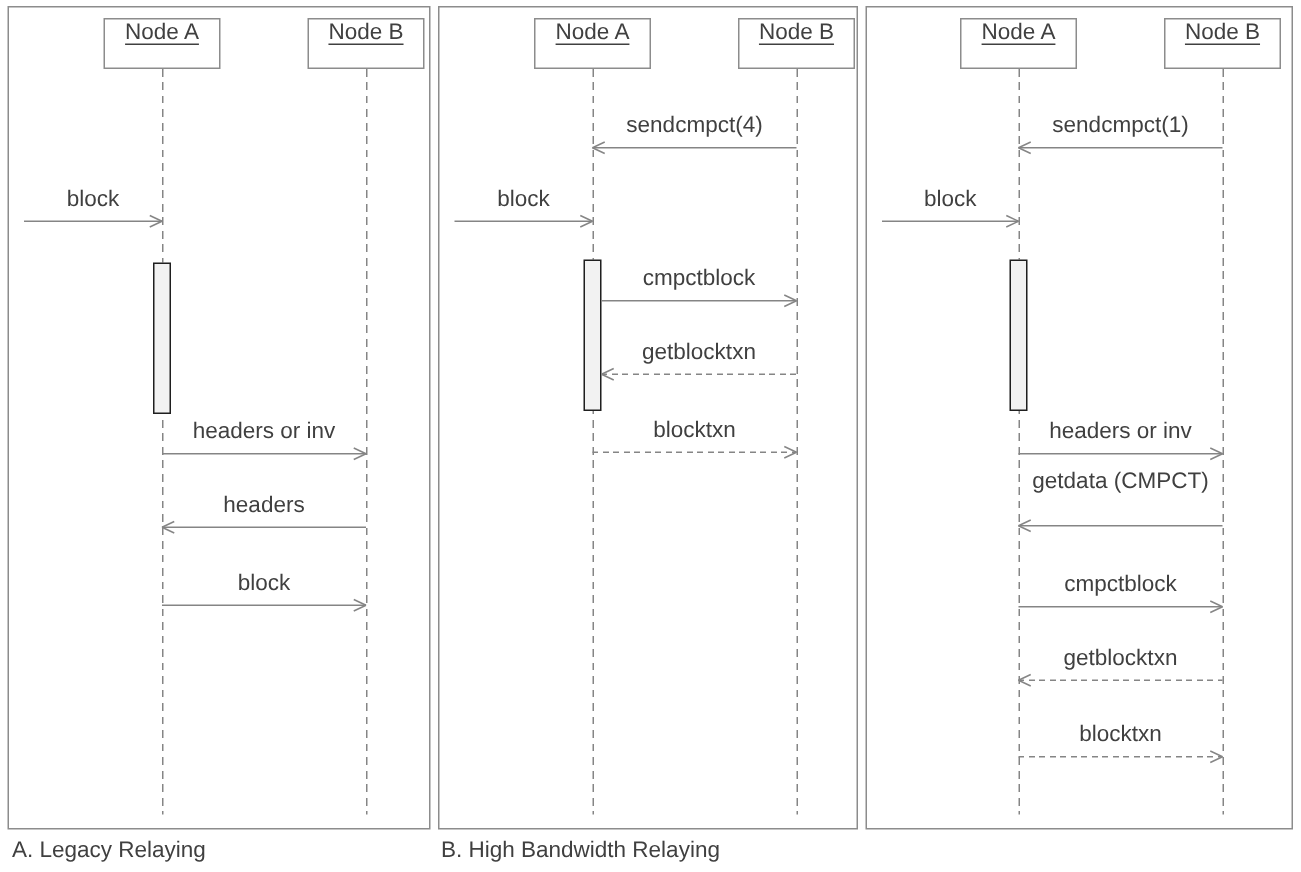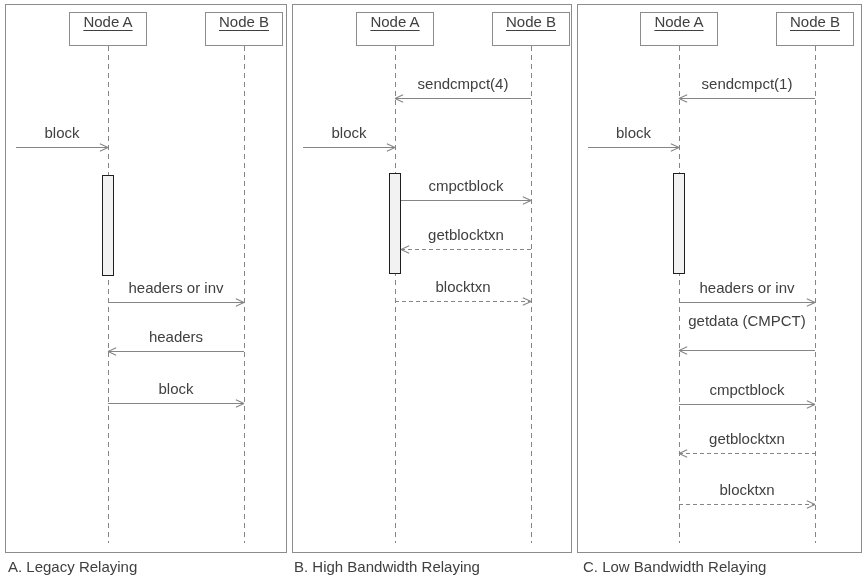--- a/index.html
+++ b/index.html
@@ -152,15 +152,14 @@
 
     <div class="msglabel" style="left:101px;top:475px;width:136px;">blocktxn</div>
     <div class="arrow dashed" style="left:101px;top:499px;width:136px;">
       <span class="ah r w1"></span>
         <span class="ah r w2"></span>
     </div>
   </div>
 
   <div class="caption" style="left:294px;">B. High Bandwidth Relaying</div>
   <div class="caption" style="left:8px;">A. Legacy Relaying</div>
-  <div class="caption" style="left:583px;">C. Low Bandwidth Relaying</div>
 
 </div>
 
 </body></html>

